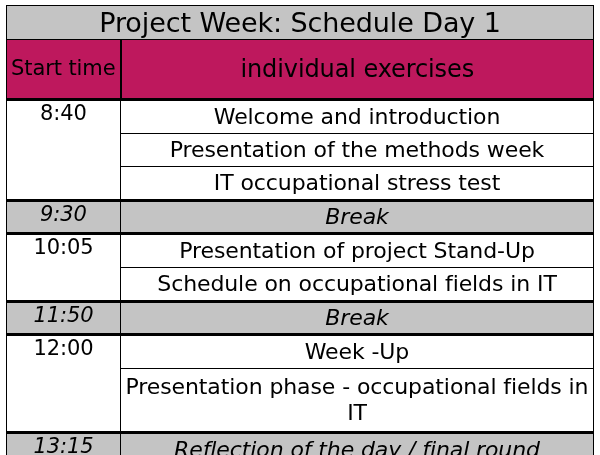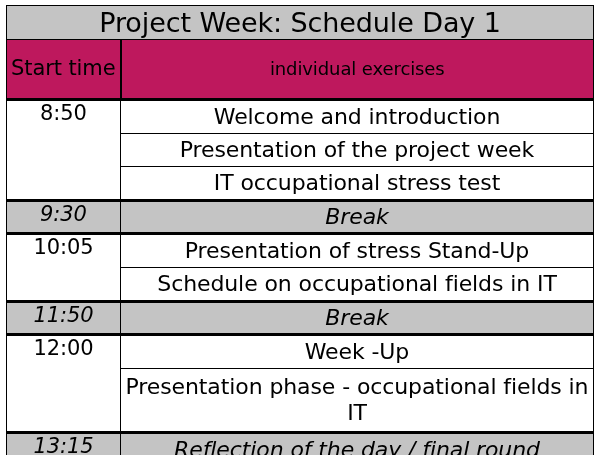--- a/index.html
+++ b/index.html
@@ -57,21 +57,21 @@
     font-size: 21px;
     line-height: 1.12;
     height: 58px;
     vertical-align: middle;
   }
   .hdr-cell.time-col {
     border-right: 2px solid #000000;
   }
   .hdr-cell.task-col {
     border-left: 2px solid #be185d;
-    font-size: 18px;
+    font-size: 24px;
   }
 
   
   .col-time { width: 114px; }
 
   td.time {
     text-align: center;
     vertical-align: top;
     font-size: 21px;
     padding-top: 3px;
@@ -115,38 +115,38 @@
       <tr>
         <td class="title-cell" colspan="2">Project Week: Schedule Day 1</td>
       </tr>
 
       <tr>
         <td class="hdr-cell time-col">Start time</td>
         <td class="hdr-cell task-col">individual exercises</td>
       </tr>
 
       <tr>
-        <td class="time fill-white grp-top" rowspan="3">8:50</td>
+        <td class="time fill-white grp-top" rowspan="3">8:40</td>
         <td class="task fill-white grp-top r-h32">Welcome and introduction</td>
       </tr>
       <tr>
-        <td class="task fill-white r-h32">Presentation of the project week</td>
+        <td class="task fill-white r-h32">Presentation of the methods week</td>
       </tr>
       <tr>
         <td class="task fill-white r-h32 grp-bot">IT occupational stress test</td>
       </tr>
 
       <tr>
         <td class="time fill-gray grp-top grp-bot r-h30">9:30</td>
         <td class="task fill-gray grp-top grp-bot r-h30">Break</td>
       </tr>
 
       <tr>
         <td class="time fill-white" rowspan="2">10:05</td>
-        <td class="task fill-white r-h32">Presentation of stress Stand-Up</td>
+        <td class="task fill-white r-h32">Presentation of project Stand-Up</td>
       </tr>
       <tr>
         <td class="task fill-white r-h32 grp-bot">Schedule on occupational fields in IT</td>
       </tr>
 
       <tr>
         <td class="time fill-gray grp-top grp-bot r-h30">11:50</td>
         <td class="task fill-gray grp-top grp-bot r-h30">Break</td>
       </tr>
 

